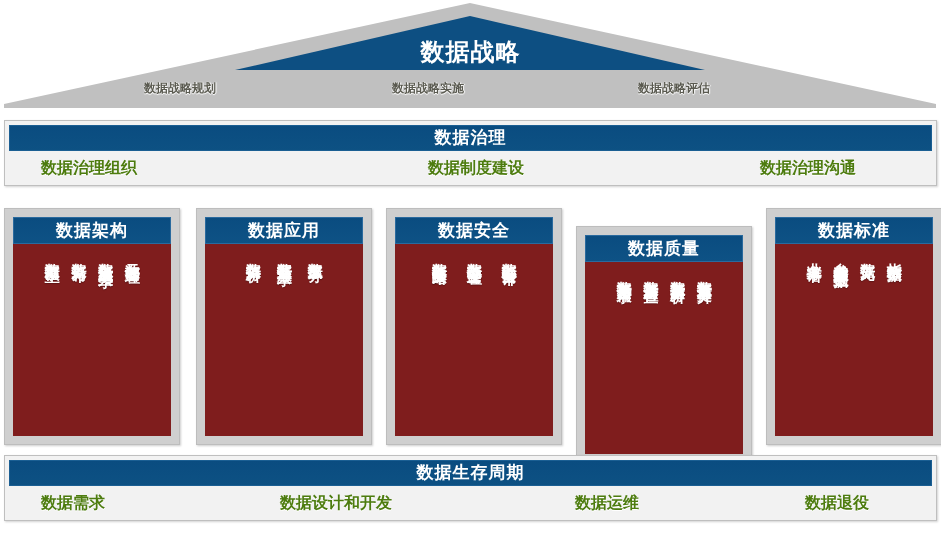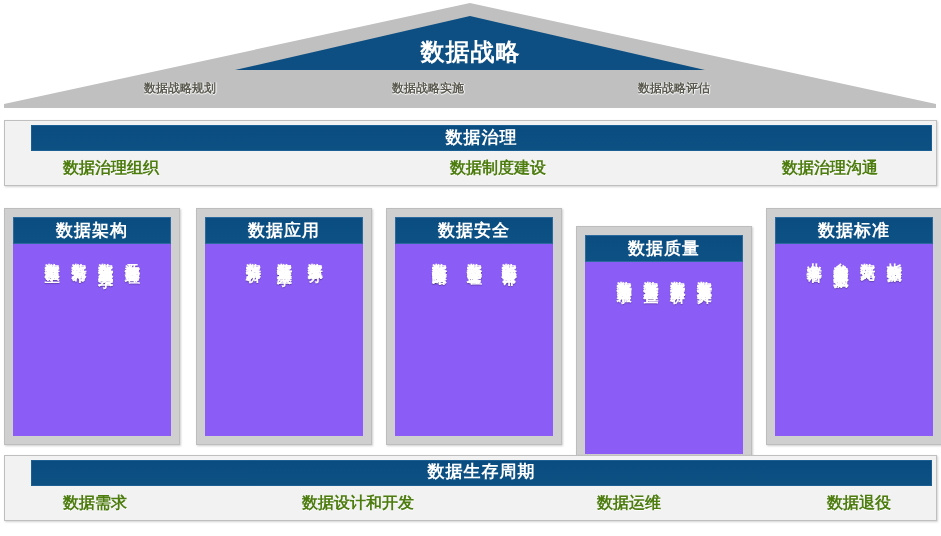--- a/index.html
+++ b/index.html
@@ -63,21 +63,20 @@
 
   
   .band {
     position: absolute;
     left: 4px;
     width: 933px;
     background: #f2f2f2;
     border: 1px solid #bfbfbf;
     box-sizing: border-box;
     box-shadow: 1px 1px 2px rgba(0,0,0,0.18);
-    padding-left: 22px;
   }
   .band-title {
     height: 26px;
     line-height: 26px;
     background: #0d4f82;
     background: linear-gradient(to bottom, #0a4c80 0%, #0d5183 100%);
     color: #ffffff;
     font-size: 17px;
     font-weight: bold;
     text-align: center;
@@ -97,21 +96,21 @@
     color: #4d7c0f;
     text-shadow: 0 1px 0 #ffffff;
     white-space: nowrap;
   }
 
   #governance { top: 120px; }
   #governance .g0 { left: 36px; }
   #governance .g1 { left: 423px; }
   #governance .g2 { left: 755px; }
 
-  #lifecycle { top: 455px; font-family: Liberation Mono, monospace; }
+  #lifecycle { top: 455px; }
   #lifecycle .l0 { left: 36px; }
   #lifecycle .l1 { left: 275px; }
   #lifecycle .l2 { left: 570px; }
   #lifecycle .l3 { left: 800px; }
 
   
   #pillars {
     position: absolute;
     left: 4px;
     top: 208px;
@@ -131,21 +130,21 @@
   }
   .pillar.p0 { left: 0px; }
   .pillar.p1 { left: 192px; }
   .pillar.p2 { left: 382px; }
   .pillar.p3 { left: 572px; margin-top: 18px; }
   .pillar.p4 { left: 762px; }
 
   .pillar-inner {
     width: 100%;
     height: 100%;
-    background: #8b5cf6;
+    background: #7f1d1d;
     box-sizing: border-box;
   }
   .pillar-title {
     height: 27px;
     line-height: 27px;
     background: #0d4f82;
     background: linear-gradient(to bottom, #0a4c80 0%, #0e5285 100%);
     color: #ffffff;
     font-size: 17px;
     font-weight: bold;

